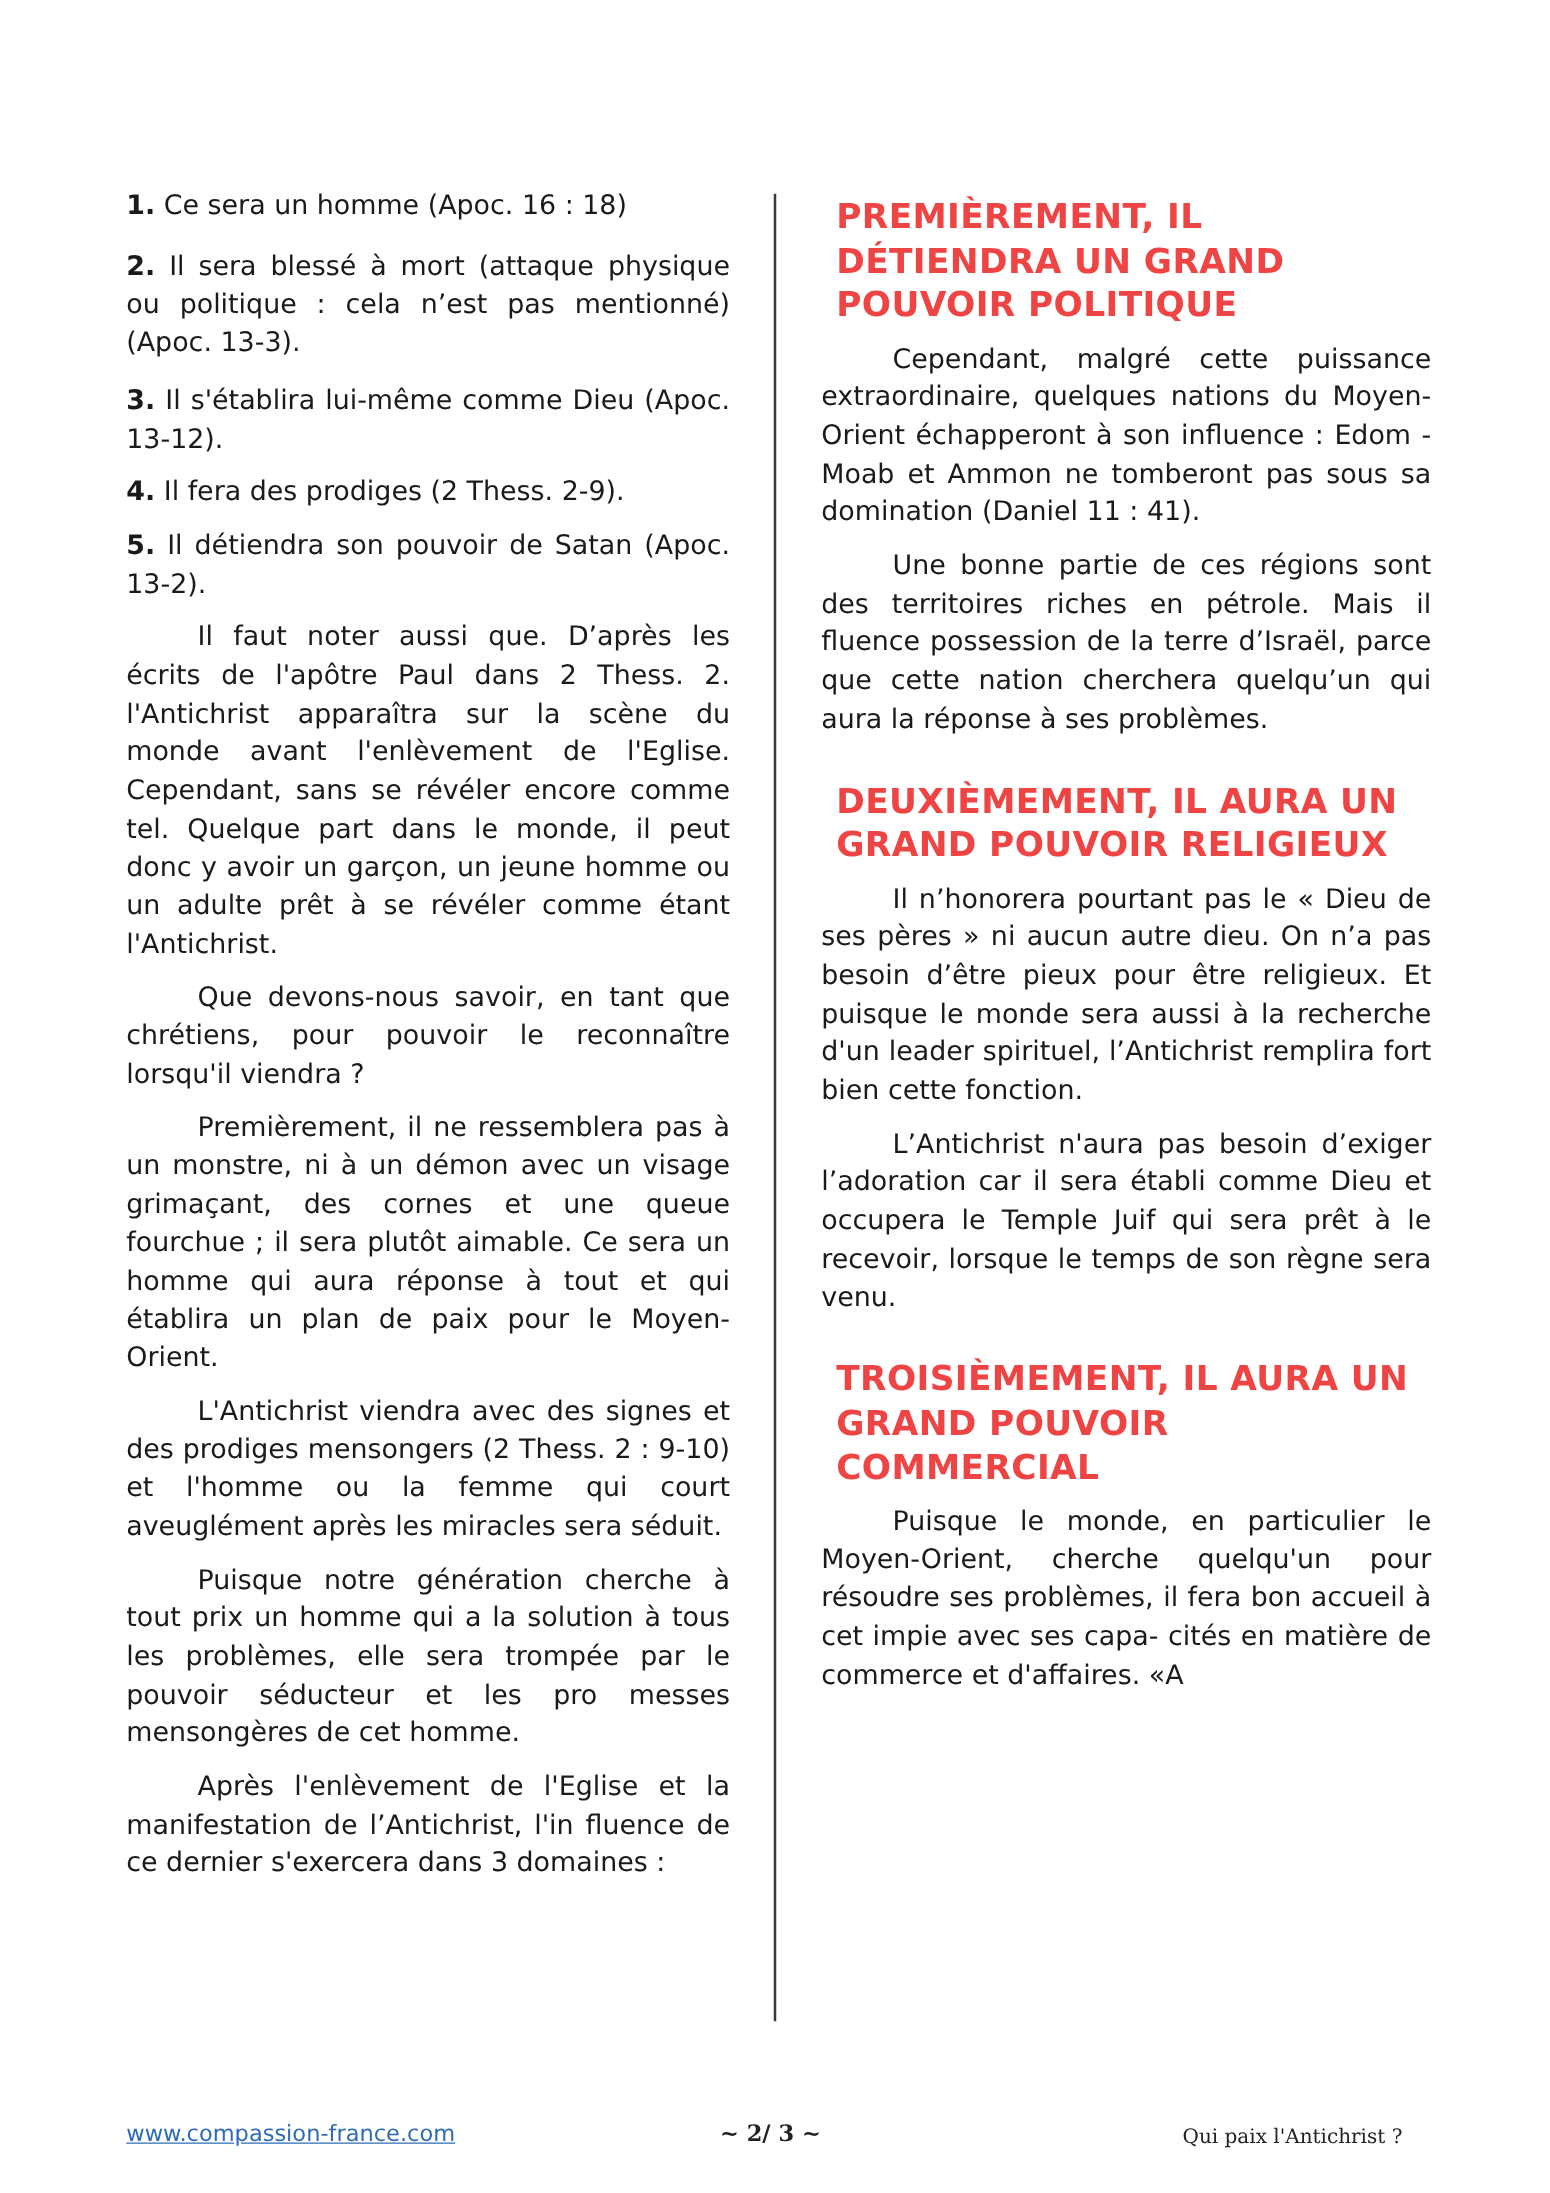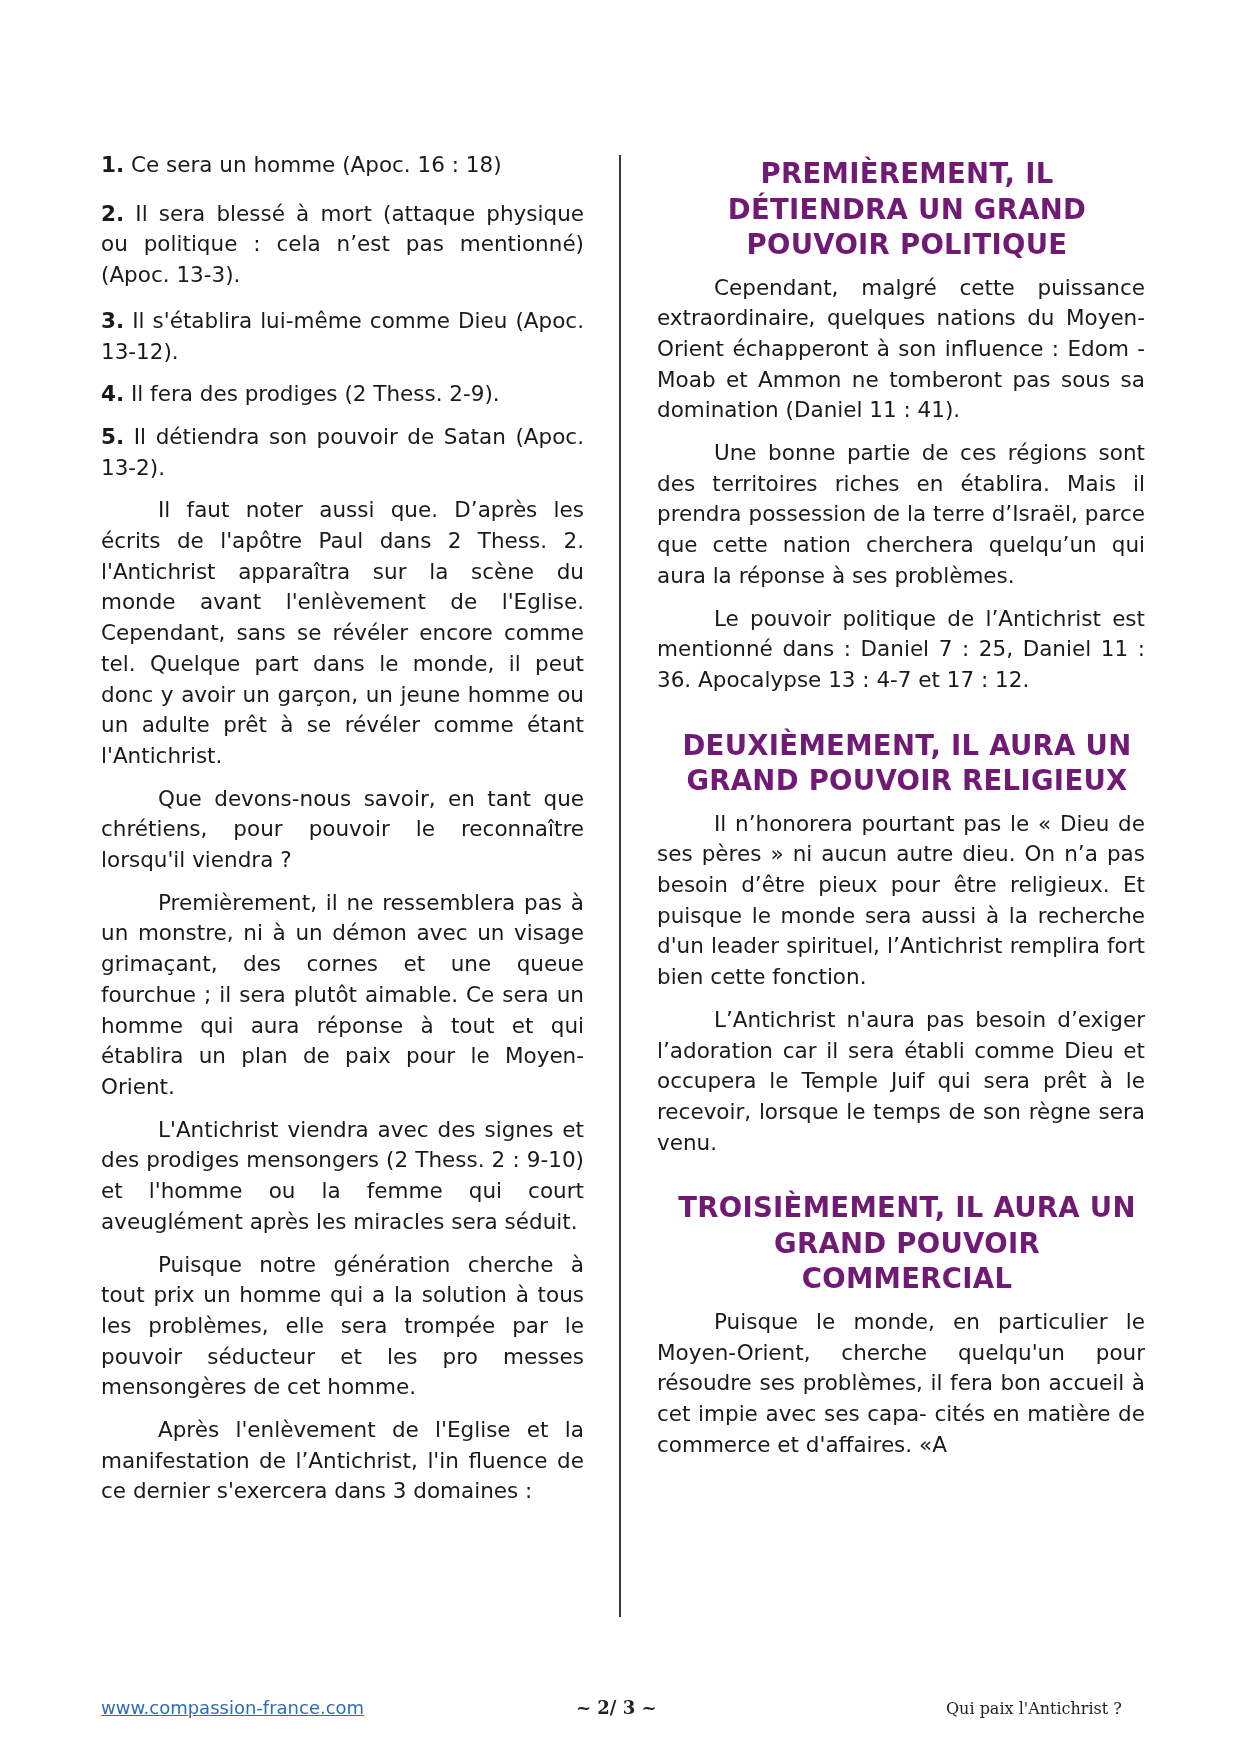--- a/index.html
+++ b/index.html
@@ -8,22 +8,22 @@
   .col { position: absolute; top: 150px; }
   .col-left { left: 101px; width: 483px; }
   .col-right { left: 657px; width: 488px; }
   .divider { position: absolute; left: 619px; top: 155px; width: 2px; height: 1462px; background: #3a3a3a; }
   p { margin: 0; font-size: 21.5px; line-height: 30.7px; text-align: justify; hyphens: auto; }
   .item { margin-bottom: 12px; }
   .item .num { font-weight: bold; }
   .para { text-indent: 57px; margin-bottom: 12px; }
   .col-left .item:first-child { margin-bottom: 18px; }
   .col-left .item:nth-child(2) { margin-bottom: 15px; }
-  h2 { margin: 0 0 10px 12px; color: #701a75; font-family: "DejaVu Sans", sans-serif; font-weight: bold;
-       font-size: 27.5px; line-height: 35.5px; text-align: center; letter-spacing: 0.3px; }
+  h2 { margin: 0 0 10px 12px; color: #ef4444; font-family: "DejaVu Sans", sans-serif; font-weight: bold;
+       font-size: 27.5px; line-height: 35.5px; letter-spacing: 0.3px; }
   .h-first { margin-top: 6px; }
   .h-next { margin-top: 32px; }
   .footer { position: absolute; top: 1697px; left: 0; width: 1240px; height: 30px; }
   .footer-link { position: absolute; left: 101px; top: 0; font-family: "DejaVu Sans", sans-serif; 
                  font-size: 18px; color: #2e6bb5; text-decoration: underline; }
   .footer-page { position: absolute; left: 576px; top: 0; font-family: "DejaVu Serif", serif; font-size: 18px; color: #222; font-weight: bold; }
   .footer-title { position: absolute; left: 946px; top: 2px; font-family: "DejaVu Serif", serif; font-size: 16px; color: #222; }
 </style>
 </head>
 <body>
@@ -41,22 +41,21 @@
   <p class="para">Puisque notre génération cherche à tout prix un homme qui a la solution à tous les problèmes, elle sera trompée par le pouvoir séducteur et les pro messes mensongères de cet homme.</p>
   <p class="para">Après l'enlèvement de l'Eglise et la manifestation de l’Antichrist, l'in fluence de ce dernier s'exercera dans 3 domaines :</p>
 </div>
 
 <div class="divider"></div>
 
 <div class="col col-right">
   <section>
     <h2 class="h-first">PREMIÈREMENT, IL DÉTIENDRA UN GRAND POUVOIR POLITIQUE</h2>
     <p class="para">Cependant, malgré cette puissance extraordinaire, quelques nations du Moyen-Orient échapperont à son influence : Edom - Moab et Ammon ne tomberont pas sous sa domination (Daniel 11 : 41).</p>
-    <p class="para">Une bonne partie de ces régions sont des territoires riches en établira. Mais il prendra possession de la terre d’Israël, parce que cette nation cherchera quelqu’un qui aura la réponse à ses problèmes.</p>
-    <p class="para">Le pouvoir politique de l’Antichrist est mentionné dans : Daniel 7 : 25, Daniel 11 : 36. Apocalypse 13 : 4-7 et 17 : 12.</p>
+    <p class="para">Une bonne partie de ces régions sont des territoires riches en pétrole. Mais il fluence possession de la terre d’Israël, parce que cette nation cherchera quelqu’un qui aura la réponse à ses problèmes.</p>
   </section>
   <section>
     <h2 class="h-next">DEUXIÈMEMENT, IL AURA UN GRAND POUVOIR RELIGIEUX</h2>
     <p class="para">Il n’honorera pourtant pas le « Dieu de ses pères » ni aucun autre dieu. On n’a pas besoin d’être pieux pour être religieux. Et puisque le monde sera aussi à la recherche d'un leader spirituel, l’Antichrist remplira fort bien cette fonction.</p>
     <p class="para">L’Antichrist n'aura pas besoin d’exiger l’adoration car il sera établi comme Dieu et occupera le Temple Juif qui sera prêt à le recevoir, lorsque le temps de son règne sera venu.</p>
   </section>
   <section>
     <h2 class="h-next">TROISIÈMEMENT, IL AURA UN GRAND POUVOIR COMMERCIAL</h2>
     <p class="para">Puisque le monde, en particulier le Moyen-Orient, cherche quelqu'un pour résoudre ses problèmes, il fera bon accueil à cet impie avec ses capa- cités en matière de commerce et d'affaires. «A</p>
   </section>

